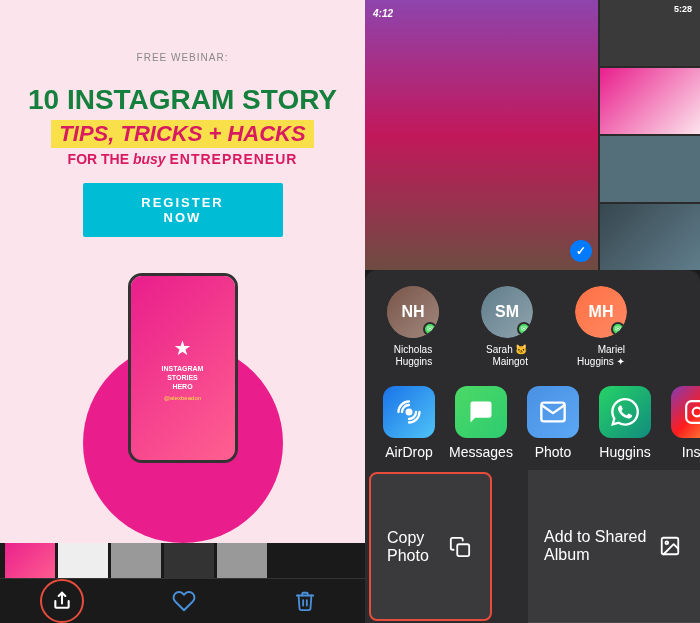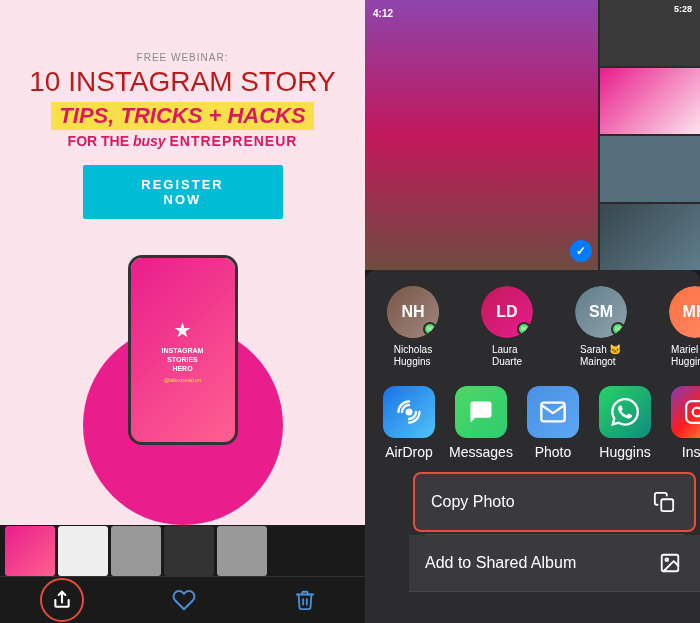--- a/index.html
+++ b/index.html
@@ -41,23 +41,24 @@
       margin-top: 32px;
     }
 
     .main-title {
       text-align: center;
       line-height: 1.1;
     }
 
     .main-title .number {
       font-size: 28px;
-      font-weight: 400;
-      color: #b91c1c;
+      font-weight: 700;
+      color: #15803d;
       display: block;
+      margin-top: 18px;
     }
 
     .main-title .tricks {
       font-size: 22px;
       font-weight: 900;
       color: #d81b60;
       font-style: italic;
       background: #f9e04b;
       padding: 2px 8px;
       display: inline-block;
@@ -250,20 +251,21 @@
       gap: 2px;
     }
 
     .story-main {
       flex: 1;
       background: linear-gradient(160deg, #8e44ad 0%, #d81b60 100%);
       position: relative;
       display: flex;
       align-items: center;
       justify-content: center;
+      font-style: italic;
     }
 
     .story-mini-card {
       width: 130px;
       height: 200px;
       background: #fce4ec;
       border-radius: 8px;
       padding: 8px;
       display: flex;
       flex-direction: column;
@@ -403,21 +405,21 @@
       border-radius: 50%;
       border: 2px solid #2c2c2e;
       display: flex;
       align-items: center;
       justify-content: center;
     }
 
     .contact-name {
       font-size: 10px;
       color: #fff;
-      text-align: left;
+      text-align: right;
       line-height: 1.2;
     }
 
     
     .apps-row {
       display: flex;
       flex-direction: row;
       gap: 8px;
       padding: 10px 12px;
       overflow-x: auto;
@@ -451,22 +453,20 @@
     .app-airdrop { background: linear-gradient(135deg, #1a73e8, #4fc3f7); }
     .app-messages { background: linear-gradient(135deg, #4cd964, #2ecc71); }
     .app-mail { background: linear-gradient(135deg, #4a90e2, #5ba8f5); }
     .app-whatsapp { background: linear-gradient(135deg, #25d366, #128c7e); }
     .app-instagram { background: linear-gradient(135deg, #833ab4, #fd1d1d, #fcb045); }
 
     
     .action-list {
       flex: 1;
       display: flex;
-      flex-direction: column;
-      margin-left: 44px;
     }
 
     .action-list-item {
       display: flex;
       align-items: center;
       padding: 14px 16px;
       background: #3a3a3c;
       cursor: pointer;
       border-bottom: 0.5px solid #48484a;
       position: relative;
@@ -623,29 +623,20 @@
       <div class="contact-item">
         <div class="contact-avatar av1">
           <div style="width:100%;height:100%;background:linear-gradient(135deg,#795548,#a1887f);border-radius:50%;display:flex;align-items:center;justify-content:center;color:white;font-size:16px;font-weight:700;">NH</div>
           <div class="avatar-green-dot">
             <span style="color:white;font-size:7px;">✉</span>
           </div>
         </div>
         <span class="contact-name">Nicholas<br>Huggins</span>
       </div>
 
-      <div class="contact-item">
-        <div class="contact-avatar">
-          <div style="width:100%;height:100%;background:linear-gradient(135deg,#c2185b,#e91e8c);border-radius:50%;display:flex;align-items:center;justify-content:center;color:white;font-size:16px;font-weight:700;">LD</div>
-          <div class="avatar-green-dot">
-            <span style="color:white;font-size:7px;">✉</span>
-          </div>
-        </div>
-        <span class="contact-name">Laura<br>Duarte</span>
-      </div>
 
       <div class="contact-item">
         <div class="contact-avatar">
           <div style="width:100%;height:100%;background:linear-gradient(135deg,#607d8b,#90a4ae);border-radius:50%;display:flex;align-items:center;justify-content:center;color:white;font-size:16px;font-weight:700;">SM</div>
           <div class="avatar-green-dot">
             <span style="color:white;font-size:7px;">✉</span>
           </div>
         </div>
         <span class="contact-name">Sarah 🐱<br>Maingot</span>
       </div>

